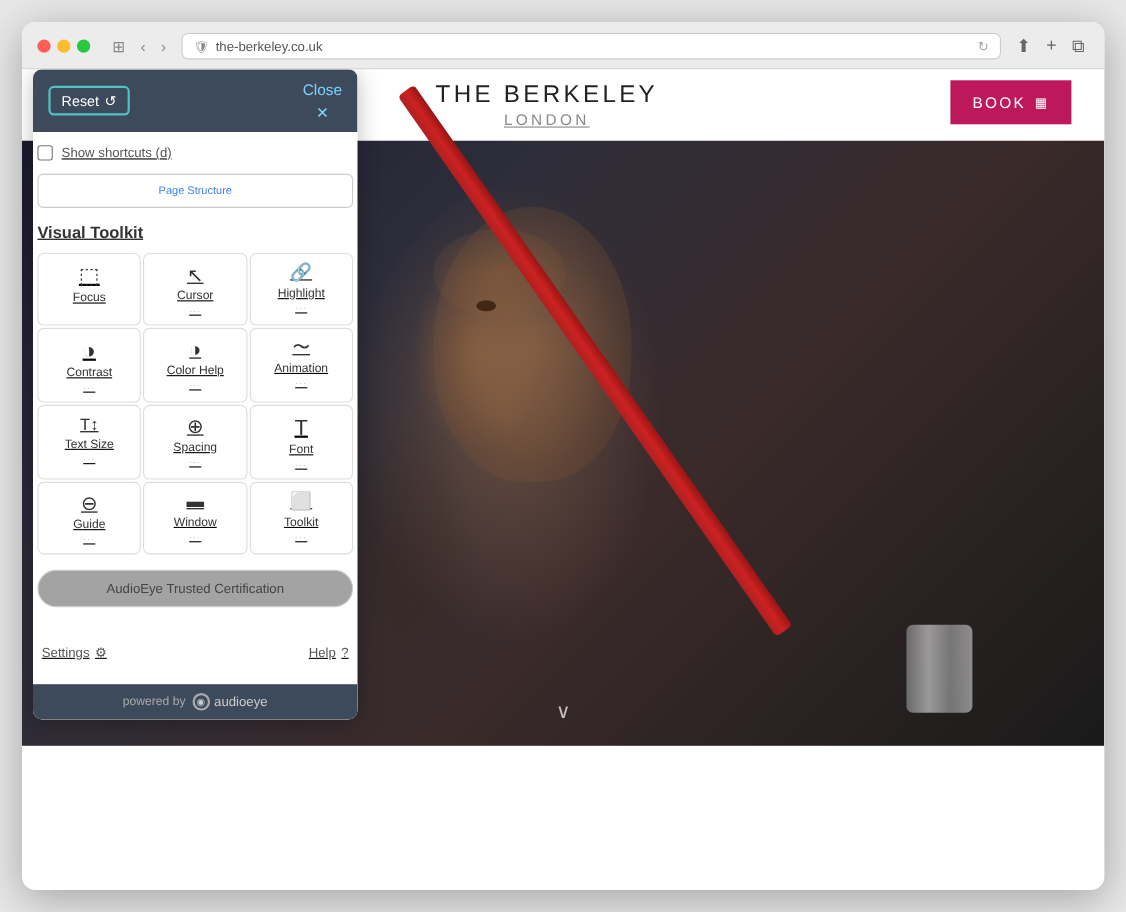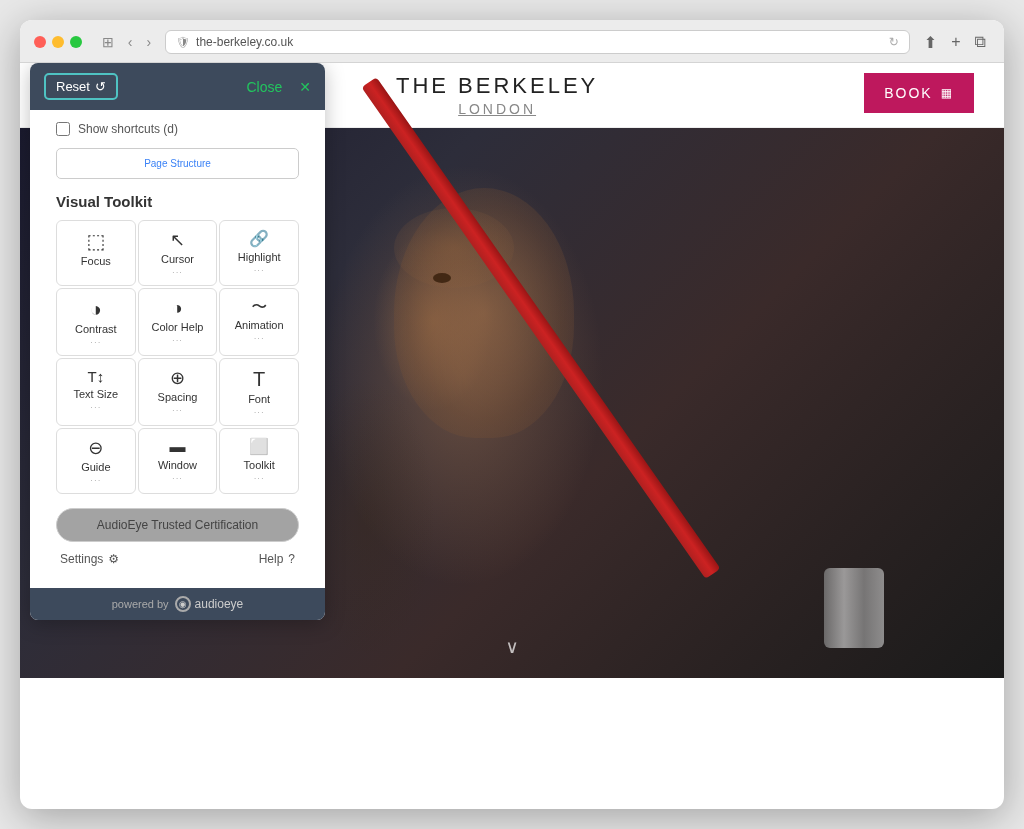--- a/index.html
+++ b/index.html
@@ -157,28 +157,29 @@
       padding: 4px 10px;
       font-size: 13px;
       cursor: pointer;
       display: flex;
       align-items: center;
       gap: 5px;
     }
     .close-btn {
       background: none;
       border: none;
-      color: #22c55e;
+      color: #7dd3fc;
       font-size: 14px;
       cursor: pointer;
       display: flex;
       align-items: center;
-      gap: 17px;
-    }
-    .panel-body { padding: 12px 26px; }
+      gap: 5px;
+      flex-direction: column;
+    }
+    .panel-body { padding: 12px 4px; text-decoration: underline; }
     .shortcuts-row {
       display: flex;
       align-items: center;
       gap: 8px;
       margin-bottom: 12px;
     }
     .shortcuts-checkbox { width: 14px; height: 14px; }
     .shortcuts-label { font-size: 12px; color: #555; }
     .page-structure-btn {
       width: 100%;
@@ -234,20 +235,21 @@
       display: flex;
       justify-content: space-between;
       padding: 0 4px 10px;
     }
     .footer-link {
       display: flex;
       gap: 5px;
       font-size: 12px;
       color: #555;
       cursor: pointer;
+      margin-top: 24px;
     }
     .panel-powered {
       background: #3d4a5c;
       text-align: center;
       padding: 8px;
       font-size: 11px;
       color: #aaa;
       display: flex;
       align-items: center;
       justify-content: center;

